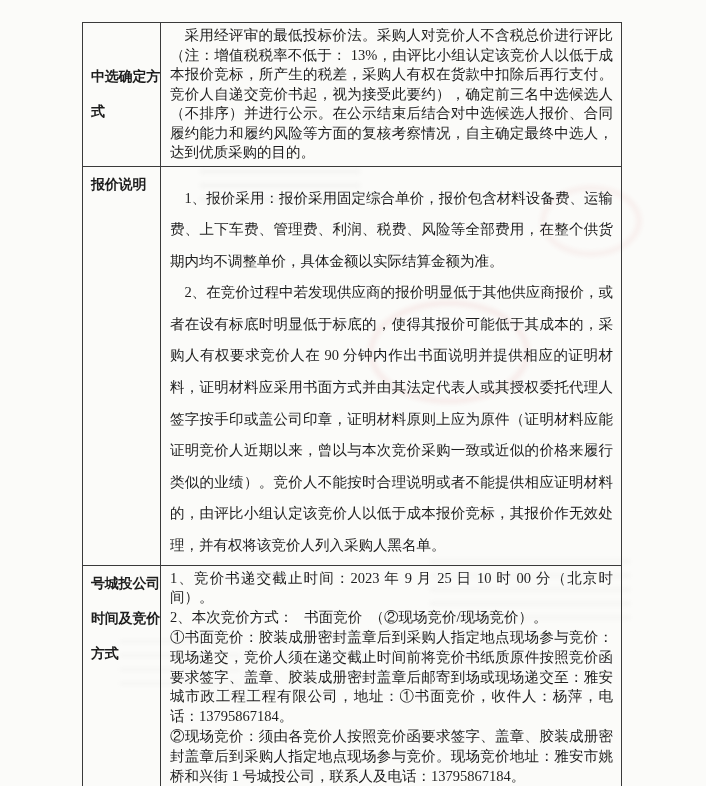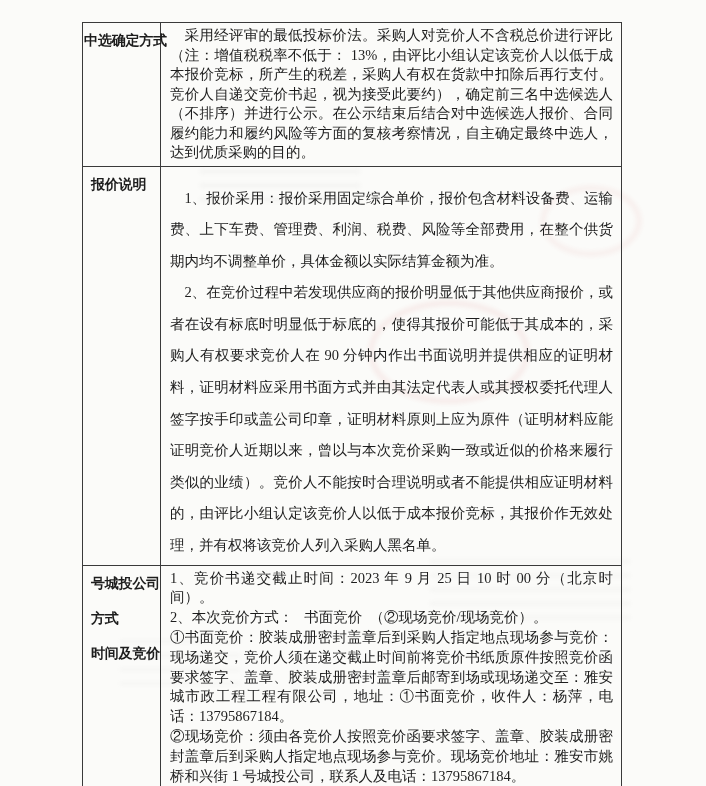--- a/index.html
+++ b/index.html
@@ -36,21 +36,21 @@
   .content-cell{
     flex:1;box-sizing:border-box;min-width:0;
     font-size:14.5px;padding:3px 8px 3px 9px;
   }
   .para{margin:0;text-align:justify;text-justify:inter-ideograph;}
   .para.indent{text-indent:1em;}
   .u{text-underline-offset:3px;}
   
   .row-1{min-height:117px;}
   .row-1 .content-cell{line-height:19.5px;}
-  .row-1 .label-cell{display:flex;justify-content:center;}
+  .row-1 .label-cell{display:flex;flex-direction:column;justify-content:center;}
   .row-2{min-height:352px;}
   .row-2 .content-cell{line-height:31.6px;padding-top:16px;}
   .row-3{min-height:237px;}
   .row-3 .content-cell{line-height:19.8px;}
 </style>
 </head>
 <body>
 
 <div class="artifact stamp-bleed" style="left:368px;top:300px;width:150px;height:92px;"></div>
 <div class="artifact stamp-bleed" style="left:540px;top:185px;width:90px;height:60px;opacity:0.05;"></div>
@@ -76,22 +76,22 @@
       </div>
     <div class="content-cell">
         <p class="para indent"><span>1、报价采用：报价采用固定综合单价，报价包含材料设备费、运输费、上下车费、管理费、利润、税费、风险等全部费用，在整个供货期内均不调整单价，具体金额以实际结算金额为准。</span></p>
         <p class="para indent"><span>2、在竞价过程中若发现供应商的报价明显低于其他供应商报价，或者在设有标底时明显低于标底的，使得其报价可能低于其成本的，采购人有权要求竞价人在 90 分钟内作出书面说明并提供相应的证明材料，证明材料应采用书面方式并由其法定代表人或其授权委托代理人签字按手印或盖公司印章，证明材料原则上应为原件（证明材料应能证明竞价人近期以来，曾以与本次竞价采购一致或近似的价格来履行类似的业绩）。竞价人不能按时合理说明或者不能提供相应证明材料的，由评比小组认定该竞价人以低于成本报价竞标，其报价作无效处理，并有权将该竞价人列入采购人黑名单。</span></p>
       </div>
   </div>
 
   <div class="t-row row-3">
     <div class="label-cell">
         <div class="label-line">号城投公司</div>
+        <div class="label-line">时间及竞价</div>
         <div class="label-line">方式</div>
-        <div class="label-line">时间及竞价</div>
       </div>
     <div class="content-cell">
         <p class="para"><span>1、竞价书递交截止时间：2023 年 9 月 25 日 10 时 00 分（北京时间）。</span></p>
         <p class="para"><span>2、本次竞价方式：</span><span class="u">&nbsp;&nbsp;&nbsp;书面竞价&nbsp;&nbsp;</span><span>（②现场竞价/现场竞价）。</span></p>
         <p class="para"><span>①书面竞价：胶装成册密封盖章后到采购人指定地点现场参与竞价：</span><span class="u">现场递交</span><span>，竞价人须在递交截止时间前将竞价书纸质原件按照竞价函要求签字、盖章、胶装成册密封盖章后邮寄到场或现场递交至：雅安城市政工程工程有限公司，地址：</span><span class="u">①书面竞价</span><span>，收件人：</span><span class="u">杨萍</span><span>，电话：</span><span class="u">13795867184</span><span>。</span></p>
         <p class="para"><span>②现场竞价：须由各竞价人按照竞价函要求签字、盖章、胶装成册密封盖章后到采购人指定地点现场参与竞价。现场竞价地址：</span><span class="u">雅安市姚桥和兴街 1 号城投公司</span><span>，联系人及电话：</span><span class="u">13795867184</span><span>。</span></p>
         <p class="para"><span>注：若采用邮寄递交的，各供应商须将存有与竞价书一致的扫描件 T 盘与竞价书一并封装后进行递交:若为现场递交的，竞书扫描件可母可不以与竞价书一并封装，由采购人现场拷贝后予以归还。</span></p>
       </div>
   </div>
 

